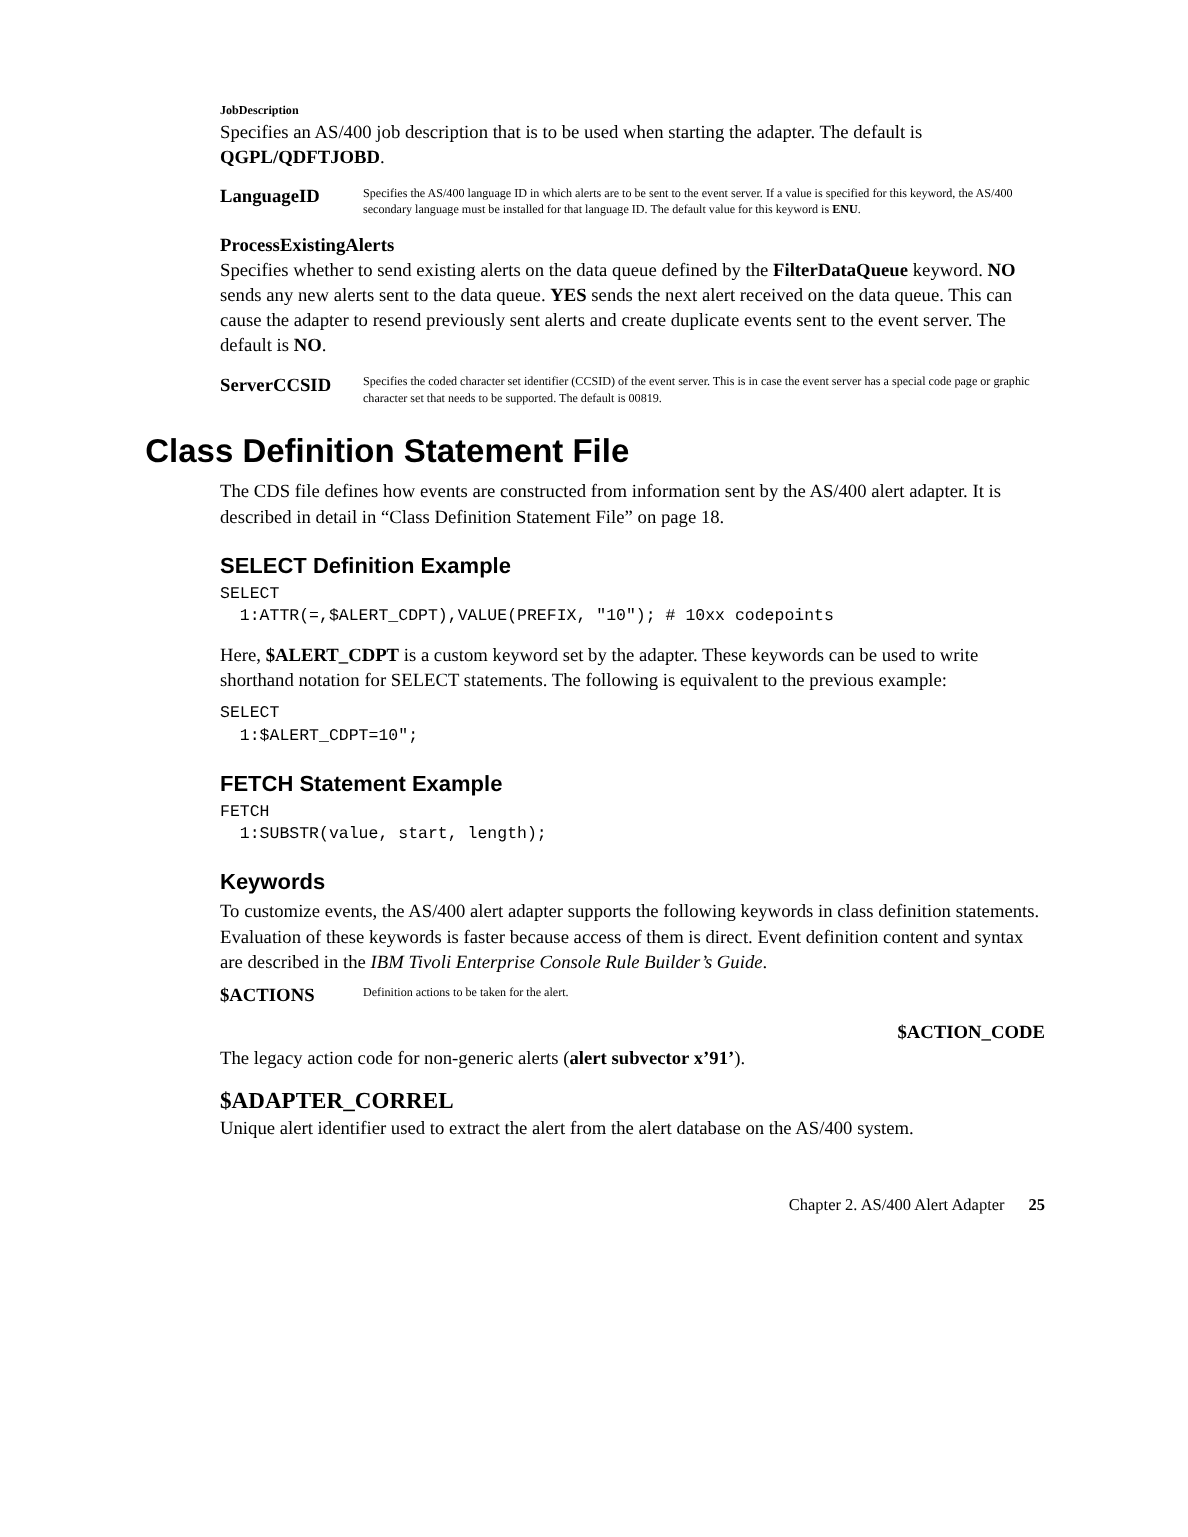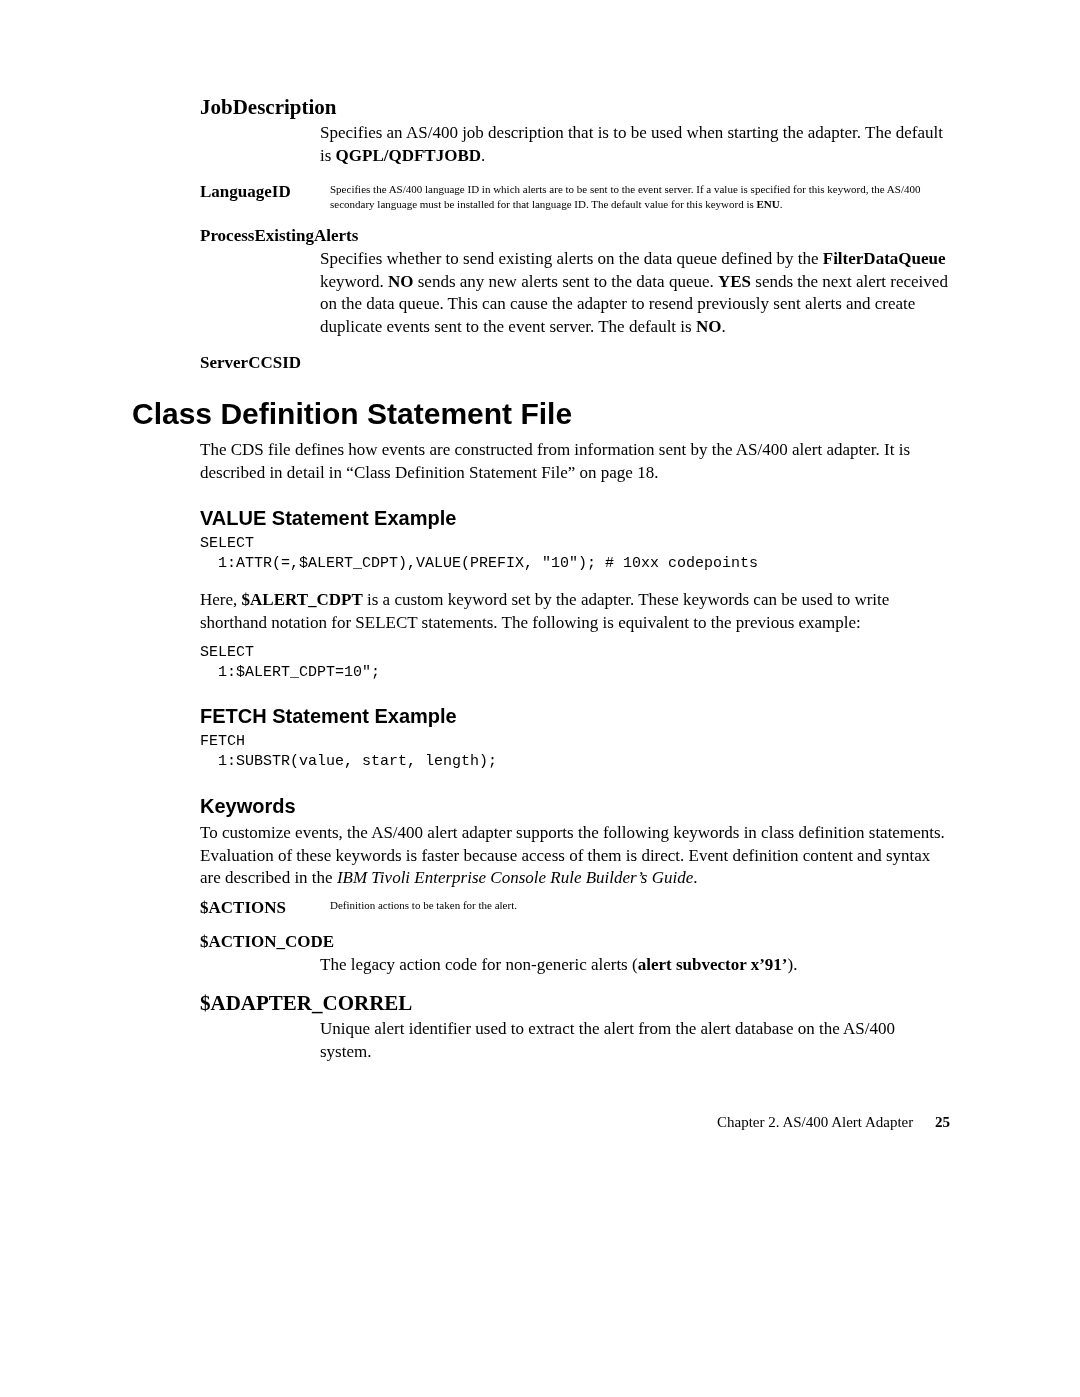--- a/index.html
+++ b/index.html
@@ -27,21 +27,20 @@
     font-family: "Palatino Linotype", "Book Antiqua", Palatino, serif;
     font-size: 17px;
     padding-right: 10px;
   }
   .dd {
     flex: 1;
     font-size: 11px;
     line-height: 1.35;
   }
   .dd-full {
-    margin-left: 120px;
     font-size: 17px;
     line-height: 1.35;
     margin-bottom: 14px;
     margin-top: 2px;
   }
   h1 {
     font-family: Arial, Helvetica, sans-serif;
     font-weight: bold;
     font-size: 30px;
     margin: 24px 0 8px -68px;
@@ -80,21 +79,21 @@
   }
 </style>
 </head>
 <body>
 
 <div class="page">
 
   <div class="dl">
 
     <div>
-      <div class="dt-line" style="font-weight:bold;font-size:21px;">JobDescription</div>
+      <div class="dt-line" style="font-weight:bold;font-size:11px;">JobDescription</div>
       <div class="dd-full">
         <span>Specifies an AS/400 job description that is to be used when starting the adapter. The default is </span><span class="bold">QGPL/QDFTJOBD</span><span>.</span>
       </div>
     </div>
 
     <div class="dl-row">
       <div class="dt">LanguageID</div>
       <div class="dd">
         <span>Specifies the AS/400 language ID in which alerts are to be sent to the event server. If a value is specified for this keyword, the AS/400 secondary language must be installed for that language ID. The default value for this keyword is </span><span class="bold">ENU</span><span>.</span>
       </div>
@@ -102,28 +101,29 @@
 
     <div>
       <div class="dt-line" style="font-weight:bold;font-size:17px;">ProcessExistingAlerts</div>
       <div class="dd-full">
         <span>Specifies whether to send existing alerts on the data queue defined by the </span><span class="bold">FilterDataQueue</span><span> keyword. </span><span class="bold">NO</span><span> sends any new alerts sent to the data queue. </span><span class="bold">YES</span><span> sends the next alert received on the data queue. This can cause the adapter to resend previously sent alerts and create duplicate events sent to the event server. The default is </span><span class="bold">NO</span><span>.</span>
       </div>
     </div>
 
     <div class="dl-row">
       <div class="dt">ServerCCSID</div>
+      <div class="dd">Specifies the coded character set identifier (CCSID) of the event server. This is in case the event server has a special code page or graphic character set that needs to be supported. The default is 00819.</div>
     </div>
 
   </div>
 
   <h1>Class Definition Statement File</h1>
   <p>The CDS file defines how events are constructed from information sent by the AS/400 alert adapter. It is described in detail in “Class Definition Statement File” on page 18.</p>
 
-  <h2>VALUE Statement Example</h2>
+  <h2>SELECT Definition Example</h2>
   <pre>SELECT
   1:ATTR(=,$ALERT_CDPT),VALUE(PREFIX, "10"); # 10xx codepoints</pre>
   <p>
     <span>Here, </span><span class="bold">$ALERT_CDPT</span><span> is a custom keyword set by the adapter. These keywords can be used to write shorthand notation for SELECT statements. The following is equivalent to the previous example:</span>
   </p>
   <pre>SELECT
   1:$ALERT_CDPT=10";</pre>
 
   <h2>FETCH Statement Example</h2>
   <pre>FETCH
@@ -135,21 +135,21 @@
   </p>
 
   <div class="dl">
 
     <div class="dl-row">
       <div class="dt">$ACTIONS</div>
       <div class="dd">Definition actions to be taken for the alert.</div>
     </div>
 
     <div>
-      <div class="dt-line" style="font-weight:bold;font-size:17px;">$ACTION_CODE</div>
+      <div class="dt-line" style="font-weight:bold;font-size:17px;text-align:right;">$ACTION_CODE</div>
       <div class="dd-full">
         <span>The legacy action code for non-generic alerts (</span><span class="bold">alert subvector x’91’</span><span>).</span>
       </div>
     </div>
 
     <div>
       <div class="dt-line" style="font-weight:bold;font-size:21px;">$ADAPTER_CORREL</div>
       <div class="dd-full">Unique alert identifier used to extract the alert from the alert database on the AS/400 system.</div>
     </div>
 

